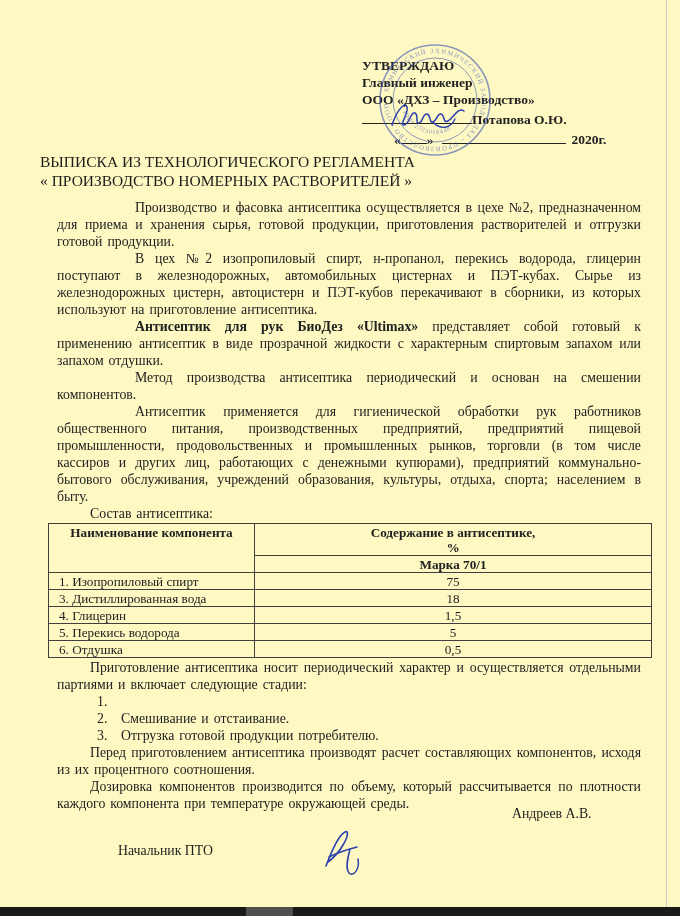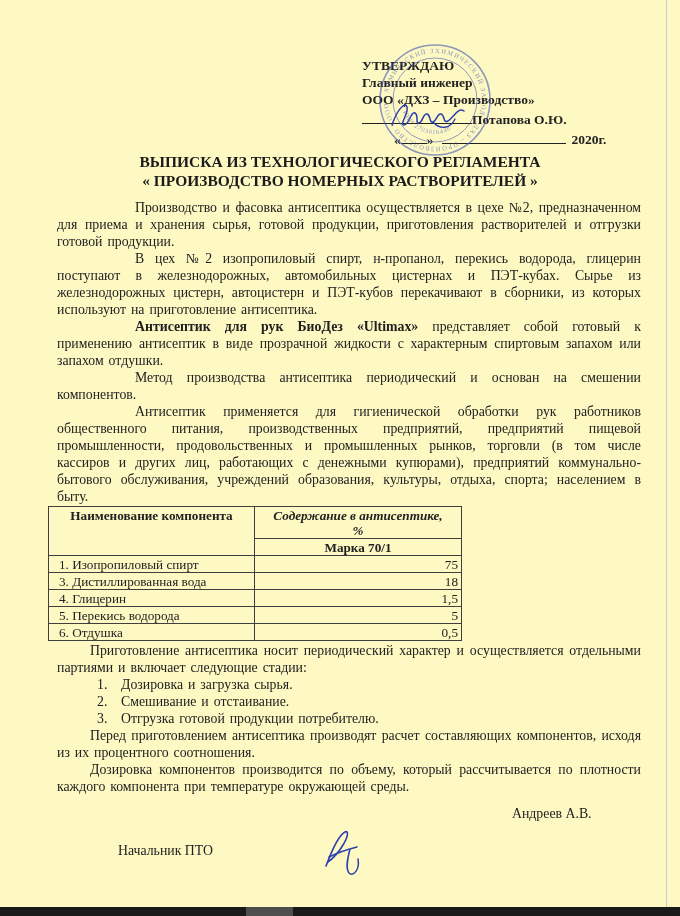--- a/index.html
+++ b/index.html
@@ -18,38 +18,38 @@
   .u-month{width:124px;margin-left:8px;}
   .sig-row{margin-top:3px;}
   .sig-row .name{margin-left:0;}
   .date-row{margin-top:3px;margin-left:32px;}
   .date-row .year{margin-left:6px;}
 
   
   .stamp{position:absolute;left:377px;top:42px;width:116px;height:116px;opacity:.58;pointer-events:none;}
 
   
-  .doc-title{position:absolute;left:40px;top:152px;width:600px;text-align:center;
-             font-weight:bold;font-size:15.5px;line-height:19px;color:#1b1b1b;}
+  .doc-title{position:absolute;left:40px;top:152px;width:600px;
+             font-weight:normal;font-size:15.5px;line-height:19px;color:#1b1b1b;}
 
   
   .body{position:absolute;left:57px;top:199px;width:584px;font-size:13.8px;line-height:17px;
         text-align:justify;word-spacing:1.5px;color:#212121;}
   .body p{margin:0;text-indent:78px;}
   .body p.small-ind{text-indent:33px;}
   .lead-bold{font-weight:bold;}
 
   
-  .comp-table{border-collapse:collapse;width:414px;margin:1px 0 1px -9px;
+  .comp-table{border-collapse:collapse;width:604px;margin:1px 0 1px -9px;
               font-size:13.2px;line-height:15px;word-spacing:0;}
   .comp-table td{border:1px solid #3f3f3f;padding:0 3px;}
   .comp-table .th{font-weight:bold;text-align:center;vertical-align:top;padding-top:1px;}
-  .comp-table .content-h{white-space:pre-line;font-style:italic;}
+  .comp-table .content-h{white-space:pre-line;}
   .comp-table .c-name{width:192px;text-align:left;padding-left:10px;height:16px;text-indent:0;margin-left:19px;}
-  .comp-table .c-val{text-align:right;height:16px;}
+  .comp-table .c-val{text-align:center;height:16px;}
 
   
   .stage{display:flex;margin-left:40px;text-align:left;}
   .stage .num{width:24px;flex:none;}
 
   
   .f-pos{position:absolute;left:90px;top:843px;font-size:13.8px;margin-left:28px;}
   .f-name{position:absolute;left:512px;top:806px;font-size:13.8px;}
   .sig-head{position:absolute;left:388px;top:98px;width:80px;height:34px;}
   .sig-foot{position:absolute;left:320px;top:828px;width:48px;height:52px;}
@@ -99,20 +99,21 @@
     <div>ВЫПИСКА ИЗ ТЕХНОЛОГИЧЕСКОГО РЕГЛАМЕНТА</div>
     <div>« ПРОИЗВОДСТВО НОМЕРНЫХ РАСТВОРИТЕЛЕЙ »</div>
   </div>
 
   <div class="body">
     <p>Производство и фасовка антисептика осуществляется в цехе №2, предназначенном для приема и хранения сырья, готовой продукции, приготовления растворителей и отгрузки готовой продукции.</p>
     <p>В цех №2 изопропиловый спирт, н-пропанол, перекись водорода, глицерин поступают в железнодорожных, автомобильных цистернах и ПЭТ-кубах. Сырье из железнодорожных цистерн, автоцистерн и ПЭТ-кубов  перекачивают в сборники, из которых используют на приготовление антисептика.</p>
     <p><span class="lead-bold">Антисептик для рук БиоДез «Ultimax»</span><span> представляет собой готовый к применению антисептик в виде прозрачной жидкости с характерным спиртовым запахом или запахом отдушки.</span></p>
     <p>Метод производства антисептика периодический и основан на смешении компонентов.</p>
     <p>Антисептик применяется для гигиенической обработки рук работников общественного питания, производственных предприятий, предприятий пищевой промышленности, продовольственных и промышленных рынков, торговли (в том числе кассиров и других лиц, работающих с денежными купюрами), предприятий коммунально-бытового обслуживания, учреждений образования, культуры, отдыха, спорта; населением в быту.</p>
+    <p class="small-ind">Состав антисептика:</p>
 
     <table class="comp-table">
       <tbody>
           <tr>
         <td class="th" rowspan="2">Наименование компонента</td>
         <td class="th content-h">Содержание в антисептике,
 %</td>
       </tr>
       <tr>
         <td class="th">Марка 70/1</td>
@@ -137,21 +138,20 @@
         <td class="c-name">6. Отдушка</td>
         <td class="c-val">0,5</td>
       </tr>
     </tbody>
       </table>
 
     <p class="small-ind">Приготовление антисептика носит периодический характер и осуществляется отдельными партиями и включает следующие стадии:</p>
 
     <div class="stage">
       <span class="num">1.</span>
-      <span>Дозировка и загрузка сырья.</span>
     </div>
     <div class="stage">
       <span class="num">2.</span>
       <span>Смешивание и отстаивание.</span>
     </div>
     <div class="stage">
       <span class="num">3.</span>
       <span>Отгрузка готовой продукции потребителю.</span>
     </div>
 

